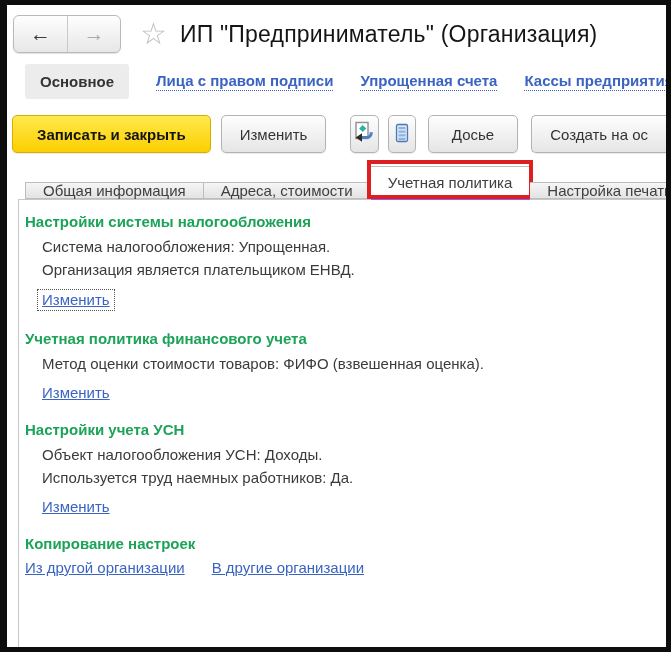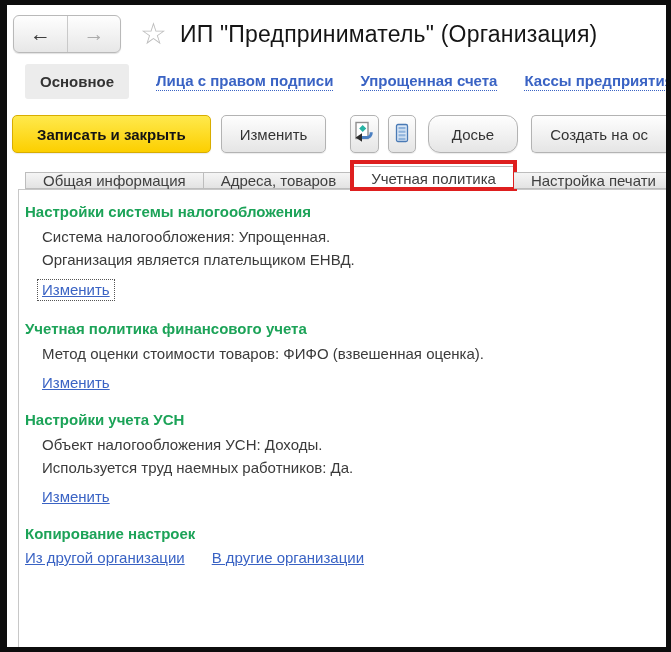--- a/index.html
+++ b/index.html
@@ -30,29 +30,29 @@
   
   .toolbar { display:flex; align-items:flex-end; margin:7px 0 0 5px; height:44px; flex:none; white-space:nowrap; }
   .btn { height:38px; padding:0 18px; border:1px solid #b3b3b3; border-radius:5px;
          background:linear-gradient(#fefefe,#e5e5e5); font-family:inherit; font-size:15px; color:#333;
          cursor:pointer; box-shadow:0 1px 1px rgba(0,0,0,.08); }
   .btn-primary { background:linear-gradient(#ffe94c,#fccf00); border-color:#d8ad00; font-weight:bold; color:#141414; padding:0 24px; }
   .btn-save { margin-left:10px; }
   .btn-ic { width:40px; padding:0; display:flex; align-items:center; justify-content:center; }
   .btn-ic1 { margin-left:24px; }
   .btn-ic2 { margin-left:9px; }
-  .btn-dossier { margin-left:12px; padding:0 23px;border-radius:12px; }
+  .btn-dossier { margin-left:12px; padding:0 23px; }
   .btn-create { margin-left:13px; width:160px; text-align:left; border-right:none; border-radius:5px 0 0 5px; }
   
   .tabs { display:flex; align-items:flex-end; margin:13px 0 0 18px; flex:none; position:relative; z-index:2; white-space:nowrap; }
   .tab { height:17px; padding:0 17px; display:flex; align-items:center;
          background:linear-gradient(#f5f5f5,#e3e3e3); border:1px solid #bdbdbd; border-left:none;
          color:#3f3f3f; cursor:pointer; position:relative; }
   .tab:first-child { border-left:1px solid #bdbdbd; }
-  .tab.active { background:#fff; border-bottom:1px solid #8b5cf6; margin-bottom:-1px; height:24px; }
+  .tab.active { background:#fff; border-bottom:3px solid #8b5cf6; margin-bottom:-1px; height:34px; }
   .tab.active .redbox { content:""; position:absolute; left:-4px; right:-4px; top:-7px; bottom:-2px;
                         border:4px solid #de1f1f; pointer-events:none; }
   .tab:last-child { padding-right:30px; }
   
   .panel { flex:1; margin-left:11px; border-top:1px solid #c8c8c8; border-left:1px solid #c8c8c8;
            padding:12px 0 8px 0; overflow:hidden; }
   .sec-h { color:#1ca358; font-weight:bold; margin:15px 0 5px 6px; }
   .sec-h.first { margin-top:1px; }
   .sec-line { margin-left:23px; line-height:23px; color:#3b3b3b; }
   .lnk { color:#3a63c4; text-decoration:underline; cursor:pointer; }
@@ -113,21 +113,21 @@
     </button>
     <button class="btn btn-dossier">Досье</button>
     <button class="btn btn-create">Создать на ос</button>
   </div>
 
   <div class="tabs">
     <div class="tab">
       <span>Общая информация</span>
     </div>
     <div class="tab">
-      <span>Адреса, товаров</span>
+      <span>Адреса, стоимости</span>
     </div>
     <div class="tab active">
       <span>Учетная политика</span>
       <span class="redbox"></span>
     </div>
     <div class="tab">
       <span>Настройка печати</span>
     </div>
   </div>
 

